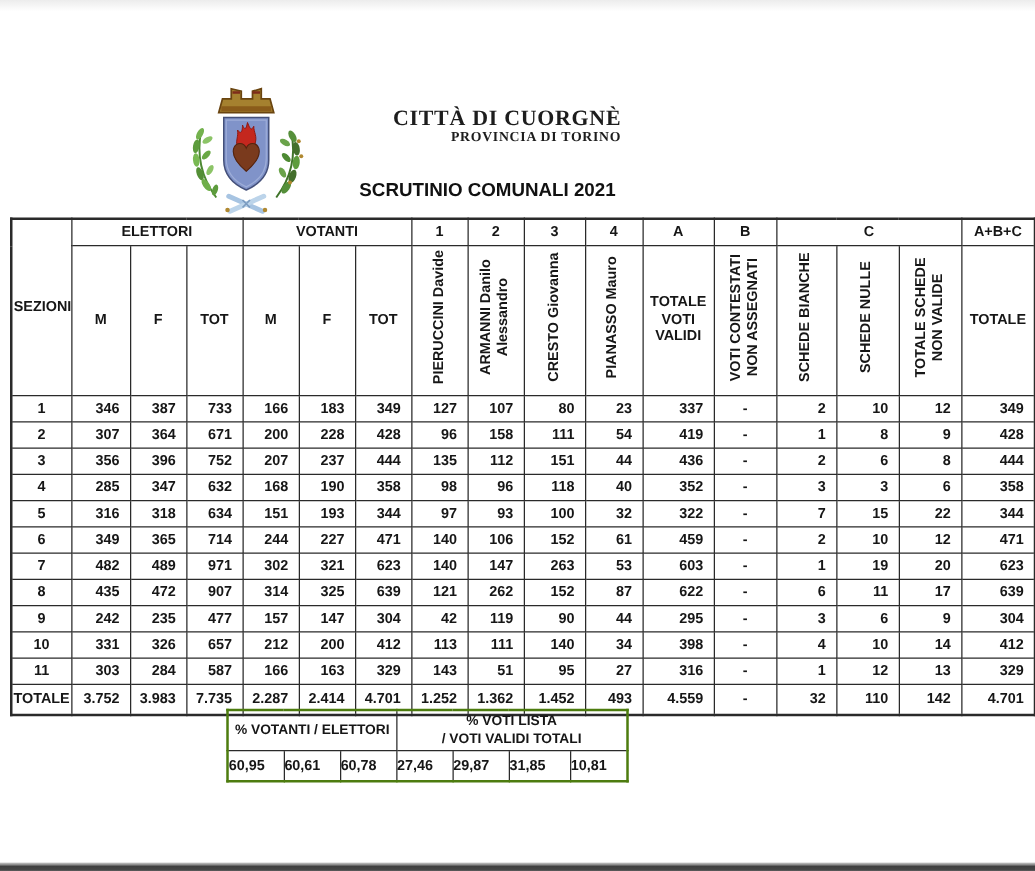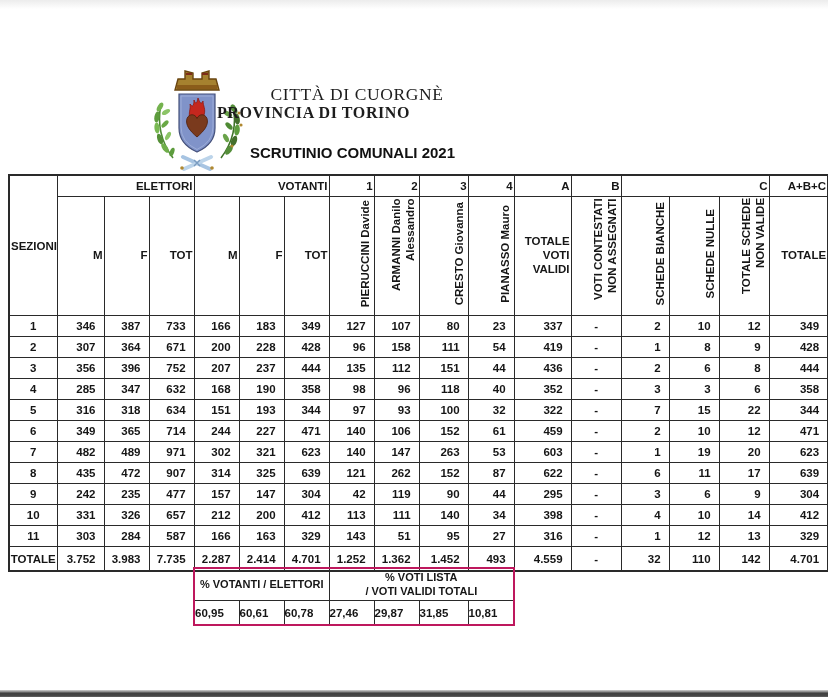--- a/index.html
+++ b/index.html
@@ -2,43 +2,43 @@
 <html><head>
 <meta charset="utf-8">
 <style>
   html,body{margin:0;padding:0;background:#fff;}
   .page{position:relative;width:828px;height:697px;background:#ffffff;overflow:hidden;
         font-family:"Liberation Sans",sans-serif;color:#161616;}
   .top-fade{position:absolute;left:0;top:0;width:100%;height:9px;
             background:linear-gradient(#ececec,#ffffff);}
   
   .coat{position:absolute;left:146px;top:62px;width:102px;height:112px;}
-  .city{position:absolute;left:217px;top:84px;width:280px;text-align:center;
-        font-family:"Liberation Serif",serif;font-weight:normal;font-size:17.5px;
+  .city{position:absolute;left:217px;top:84px;width:280px;text-align:right;
+        font-family:"Liberation Serif",serif;font-weight:bold;font-size:17.5px;
         letter-spacing:0.6px;color:#1d1d1d;}
-  .province{position:absolute;left:217px;top:104px;width:280px;text-align:left;
-        font-family:"Liberation Serif",serif;font-weight:bold;font-size:16px;
+  .province{position:absolute;left:217px;top:104px;width:280px;text-align:right;
+        font-family:"Liberation Serif",serif;font-weight:bold;font-size:11px;
         letter-spacing:0.6px;color:#1d1d1d;}
-  .heading{position:absolute;left:250px;top:144px;width:280px;text-align:left;
+  .heading{position:absolute;left:250px;top:144px;width:280px;text-align:center;
         font-weight:bold;font-size:15px;color:#111;}
   
   table{border-collapse:collapse;table-layout:fixed;}
   .main{position:absolute;left:8px;top:174px;width:819px;border:2px solid #2a2a2a;}
   .main th,.main td{border:1px solid #2a2a2a;font-weight:bold;overflow:hidden;}
-  .main thead th{text-align:right;vertical-align:middle;font-size:11.5px;padding:1px;}
+  .main thead th{text-align:center;vertical-align:middle;font-size:11.5px;padding:1px;}
   .letters th{height:18px;}
   .hdr2 th{height:116px;font-size:11px;line-height:1.2;}
   .vtext{writing-mode:vertical-rl;transform:rotate(180deg);display:inline-block;
          max-height:112px;line-height:1.18;}
   .main td{height:20px;font-size:11.5px;text-align:right;padding:0 8px 0 0;}
   .main td.sez{text-align:center;padding:0;}
   .main td.dash{text-align:center;padding:0;}
   .main tr.total td{height:23px;}
   
-  .sub{position:absolute;left:193px;top:567px;width:322px;border:2px solid #be185d;}
+  .sub{position:absolute;left:181px;top:567px;width:322px;border:2px solid #4d7c0f;}
   .sub th,.sub td{border:1px solid #2a2a2a;font-weight:bold;}
   .sub th{height:29px;text-align:center;vertical-align:middle;font-size:11px;
           white-space:pre-line;line-height:1.25;}
   .sub td{height:23px;font-size:11.5px;text-align:left;padding:0 6px 0 0;}
   
   .bottom-bar{position:absolute;left:0;bottom:0;width:100%;height:7px;
               background:linear-gradient(#cfcfcf,#8a8a8a 25%,#3f3f3f 45%,#474747 85%,#6b6b6b);}
 </style>
 </head>
 <body>

